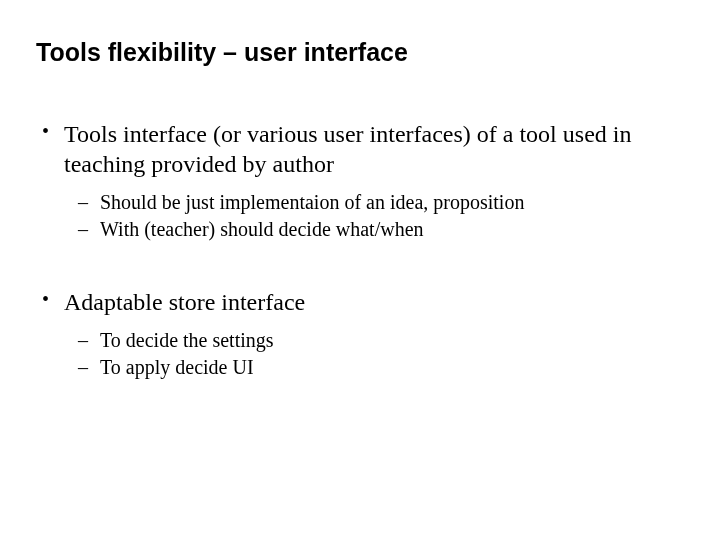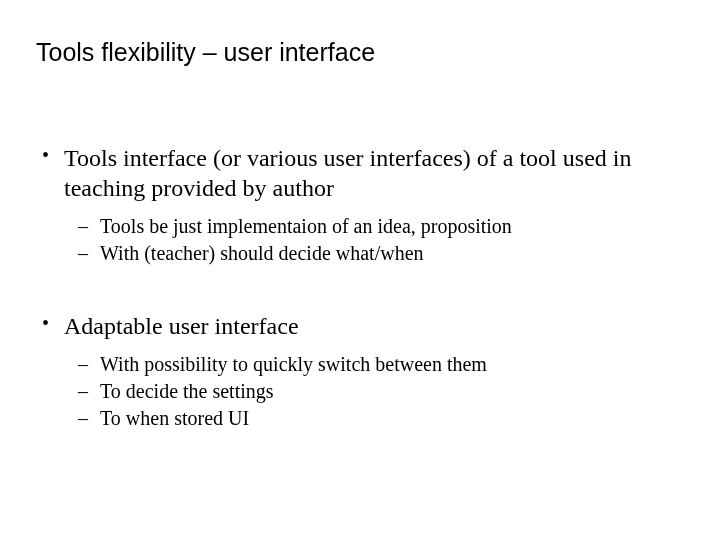--- a/index.html
+++ b/index.html
@@ -7,23 +7,23 @@
     width: 720px;
     height: 540px;
     background: #ffffff;
     font-family: "Times New Roman", Times, serif;
     color: #000;
     padding: 38px 36px 0 36px;
     overflow: hidden;
   }
   .title {
     font-family: Arial, Helvetica, sans-serif;
-    font-weight: normal;
+    font-weight: bold;
     font-size: 25px;
-    margin-bottom: 76px;
+    margin-bottom: 52px;
   }
   ul.top {
     list-style: none;
     padding-left: 28px;
   }
   ul.top > li {
     font-size: 24px;
     line-height: 1.25;
     margin-bottom: 44px;
     position: relative;
@@ -54,25 +54,24 @@
 </style>
 </head>
 <body>
 
 <div class="title">Tools flexibility – user interface</div>
 
 <ul class="top">
   <li>
     <span>Tools interface (or various user interfaces) of a tool used in teaching provided by author</span>
     <ul class="sub">
-      <li>Tools be just implementaion of an idea, proposition</li>
+      <li>Should be just implementaion of an idea, proposition</li>
       <li>With (teacher) should decide what/when</li>
     </ul>
   </li>
   <li>
-    <span>Adaptable user interface</span>
+    <span>Adaptable store interface</span>
     <ul class="sub">
-      <li>With possibility to quickly switch between them</li>
       <li>To decide the settings</li>
-      <li>To when stored UI</li>
+      <li>To apply decide UI</li>
     </ul>
   </li>
 </ul>
 
 </body></html>

